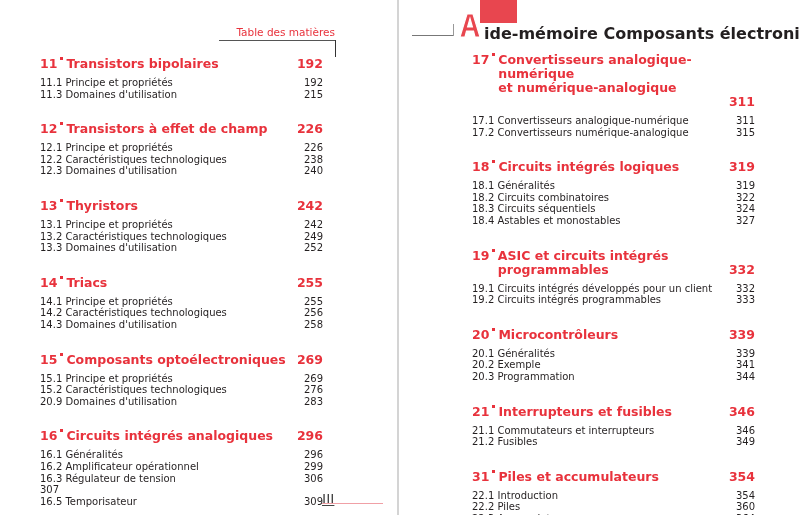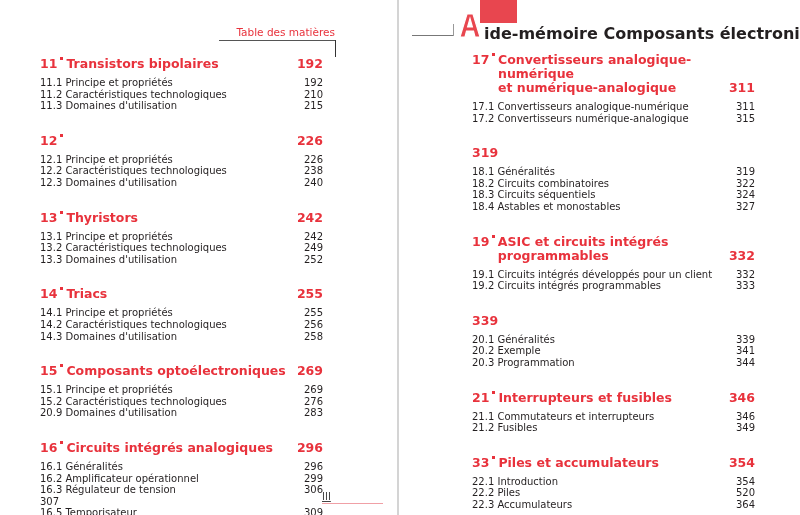--- a/index.html
+++ b/index.html
@@ -35,21 +35,21 @@
     .ch-head .bullet { display: inline-block; width: 3px; height: 3px; background: #e8323c; margin: 0 3px 2px 3px; vertical-align: baseline; }
     .ch-head .title-wrap { display: flex; }
     .ch-head .title-lines { display: inline-block; }
     .ch-head .page-num { font-size: 12.5px; }
     .sections { margin-top: 6px; }
     .sec { display: flex; justify-content: space-between; font-size: 10px; line-height: 11.6px; color: #231f20; }
     .sec .sec-page { padding-right: 0; }
 
     .ch-gap { height: 22px; }
 
-    .folio { position: absolute; font-size: 10px; color: #444; text-decoration: underline; }
+    .folio { position: absolute; font-size: 14px; color: #444; text-decoration: underline; }
     .folio-left { left: 322px; top: 491px; }
     .folio-left-rule { position: absolute; left: 322px; top: 503px; width: 61px; height: 1px; background: #f0a0a6; }
   </style>
 </head>
 <body>
 
 <div class="page page-left">
   <div class="lh-title">Table des matières</div>
   <div class="lh-rule"></div>
   <div class="lh-tick"></div>
@@ -63,35 +63,32 @@
             <span class="title-lines">Transistors bipolaires</span>
           </div>
           <span class="page-num">192</span>
         </div>
         <div class="sections">
           <div class="sec">
             <span class="sec-label">11.1 Principe et propriétés</span>
             <span class="sec-page">192</span>
           </div>
           <div class="sec">
-            <span class="sec-label">11.2 Caractéristiques technologiques</span>
-            <span class="sec-page">210</span>
-          </div>
-          <div class="sec">
             <span class="sec-label">11.3 Domaines d'utilisation</span>
             <span class="sec-page">215</span>
           </div>
         </div>
       </div>
       <div class="ch-gap"></div>
       <div class="chapter">
         <div class="ch-head">
           <div class="title-wrap">
             <span class="num">12</span>
             <span class="bullet"></span>
+            <span class="title-lines">Transistors à effet de champ</span>
           </div>
           <span class="page-num">226</span>
         </div>
         <div class="sections">
           <div class="sec">
             <span class="sec-label">12.1 Principe et propriétés</span>
             <span class="sec-page">226</span>
           </div>
           <div class="sec">
             <span class="sec-label">12.2 Caractéristiques technologiques</span>
@@ -225,21 +222,21 @@
   <div class="rh-block"></div>
   <svg class="rh-logo" viewBox="0 0 22 24">
     <path d="M1 24 L8 1 L14 1 L21 24 L16 24 L14.5 18 L7.5 18 L6 24 Z M8.6 14 L13.4 14 L11 5.5 Z" fill="#e8464f" stroke="#ffffff" stroke-width="1.2" fill-rule="evenodd"></path>
   </svg>
   <div class="rh-title">ide-mémoire Composants électroniques</div>
 
 </div>
 
 <div class="toc toc-right" id="toc-right">
     <div class="chapter">
-      <div class="ch-head" style="margin-top: -4px;">
+      <div class="ch-head" style="margin-top: -4px; flex-direction: column;">
         <div class="title-wrap">
           <span class="num">17</span>
           <span class="bullet"></span>
           <span class="title-lines">
             <div>Convertisseurs analogique-numérique</div>
             <div>et numérique-analogique</div>
           </span>
         </div>
         <span class="page-num">311</span>
       </div>
@@ -250,20 +247,25 @@
         </div>
         <div class="sec">
           <span class="sec-label">17.2 Convertisseurs numérique-analogique</span>
           <span class="sec-page">315</span>
         </div>
       </div>
     </div>
     <div class="ch-gap"></div>
     <div class="chapter">
       <div class="ch-head">
+        <div class="title-wrap">
+          <span class="num">18</span>
+          <span class="bullet"></span>
+          <span class="title-lines">Circuits intégrés logiques</span>
+        </div>
         <span class="page-num">319</span>
       </div>
       <div class="sections">
         <div class="sec">
           <span class="sec-label">18.1 Généralités</span>
           <span class="sec-page">319</span>
         </div>
         <div class="sec">
           <span class="sec-label">18.2 Circuits combinatoires</span>
           <span class="sec-page">322</span>
@@ -295,20 +297,25 @@
         </div>
         <div class="sec">
           <span class="sec-label">19.2 Circuits intégrés programmables</span>
           <span class="sec-page">333</span>
         </div>
       </div>
     </div>
     <div class="ch-gap"></div>
     <div class="chapter">
       <div class="ch-head">
+        <div class="title-wrap">
+          <span class="num">20</span>
+          <span class="bullet"></span>
+          <span class="title-lines">Microcontrôleurs</span>
+        </div>
         <span class="page-num">339</span>
       </div>
       <div class="sections">
         <div class="sec">
           <span class="sec-label">20.1 Généralités</span>
           <span class="sec-page">339</span>
         </div>
         <div class="sec">
           <span class="sec-label">20.2 Exemple</span>
           <span class="sec-page">341</span>
@@ -337,34 +344,34 @@
         <div class="sec">
           <span class="sec-label">21.2 Fusibles</span>
           <span class="sec-page">349</span>
         </div>
       </div>
     </div>
     <div class="ch-gap"></div>
     <div class="chapter">
       <div class="ch-head">
         <div class="title-wrap">
-          <span class="num">33</span>
+          <span class="num">31</span>
           <span class="bullet"></span>
           <span class="title-lines">Piles et accumulateurs</span>
         </div>
         <span class="page-num">354</span>
       </div>
       <div class="sections">
         <div class="sec">
           <span class="sec-label">22.1 Introduction</span>
           <span class="sec-page">354</span>
         </div>
         <div class="sec">
           <span class="sec-label">22.2 Piles</span>
-          <span class="sec-page">520</span>
+          <span class="sec-page">360</span>
         </div>
         <div class="sec">
           <span class="sec-label">22.3 Accumulateurs</span>
           <span class="sec-page">364</span>
         </div>
       </div>
     </div>
   </div>
 
 </body></html>

